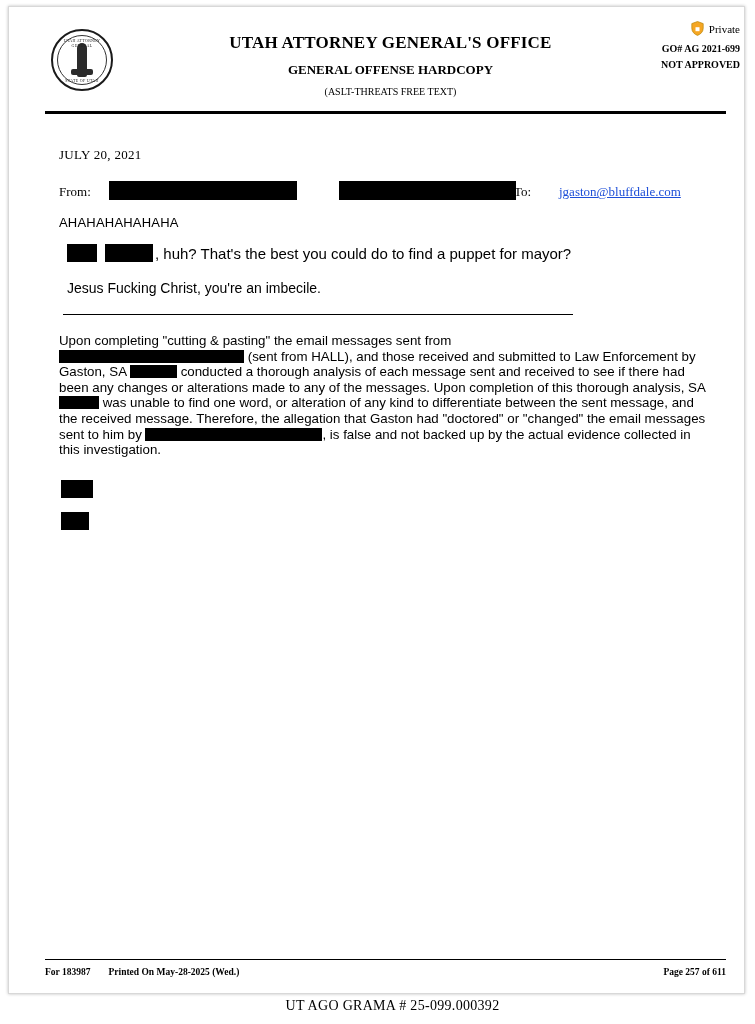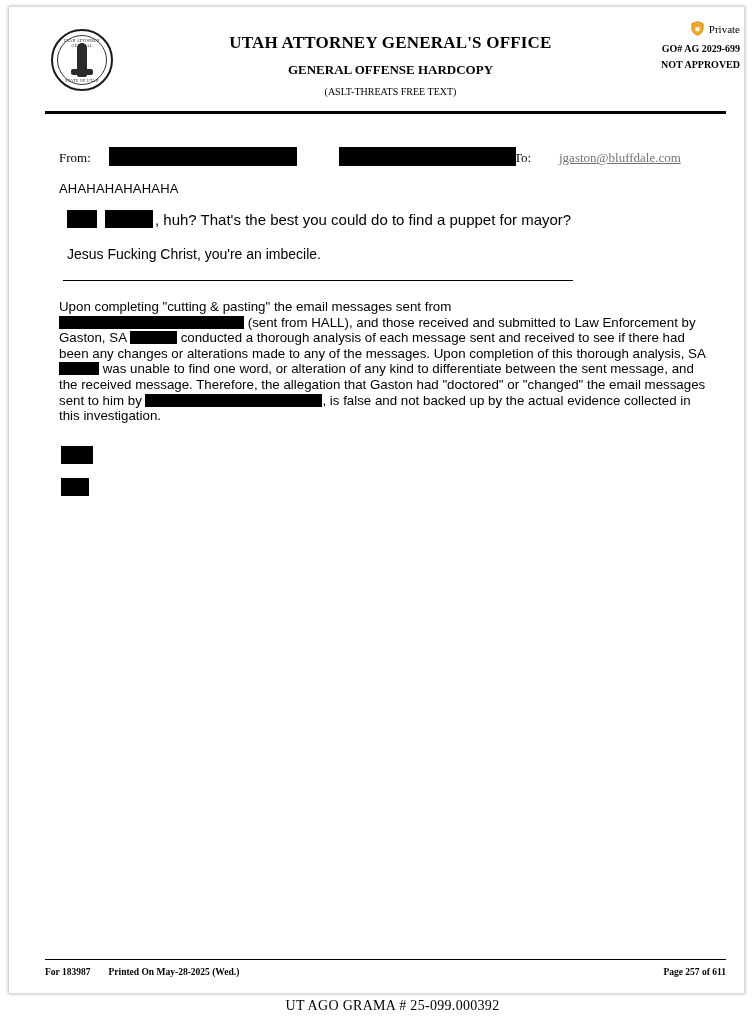--- a/index.html
+++ b/index.html
@@ -204,21 +204,21 @@
     top: 3px;
     font-family: "Liberation Serif", serif;
     font-size: 13px;
   }
   .to-email {
     position: absolute;
     left: 500px;
     top: 3px;
     font-family: "Liberation Serif", serif;
     font-size: 13px;
-    color: #737373;
+    color: #1d4ed8;
     text-decoration: underline;
     cursor: pointer;
   }
 
   .laugh-line {
     font-family: "Liberation Sans", sans-serif;
     font-size: 13px;
     letter-spacing: 0.2px;
     margin-top: 12px;
   }
@@ -360,29 +360,30 @@
     <div class="header-right">
       <div class="private-row">
         <span class="shield-icon">
           <svg width="13" height="15" viewBox="0 0 13 15">
             <path d="M6.5 0.5 L12.2 2.6 L12.2 7.2 C12.2 10.8 9.6 13.3 6.5 14.4 C3.4 13.3 0.8 10.8 0.8 7.2 L0.8 2.6 Z" fill="#f5a623" stroke="#b8860b" stroke-width="0.7"></path>
             <rect x="4.5" y="6.2" width="4" height="4" fill="#ffffff"></rect>
           </svg>
         </span>
         <span class="private-label">Private</span>
       </div>
-      <div class="go-number">GO# AG 2029-699</div>
+      <div class="go-number">GO# AG 2021-699</div>
       <div class="approval">NOT APPROVED</div>
     </div>
 
     <div class="header-rule"></div>
   </div>
 
   <div class="body">
 
+    <div class="date-line">JULY 20, 2021</div>
 
     <div class="from-row">
       <span class="from-label">From:</span>
       <span class="redact from-redact-1"></span>
       <span class="redact from-redact-2"></span>
       <span class="to-label">To:</span>
       <a class="to-email" href="#">jgaston@bluffdale.com</a>
     </div>
 
     <div class="laugh-line">AHAHAHAHAHAHA</div>

